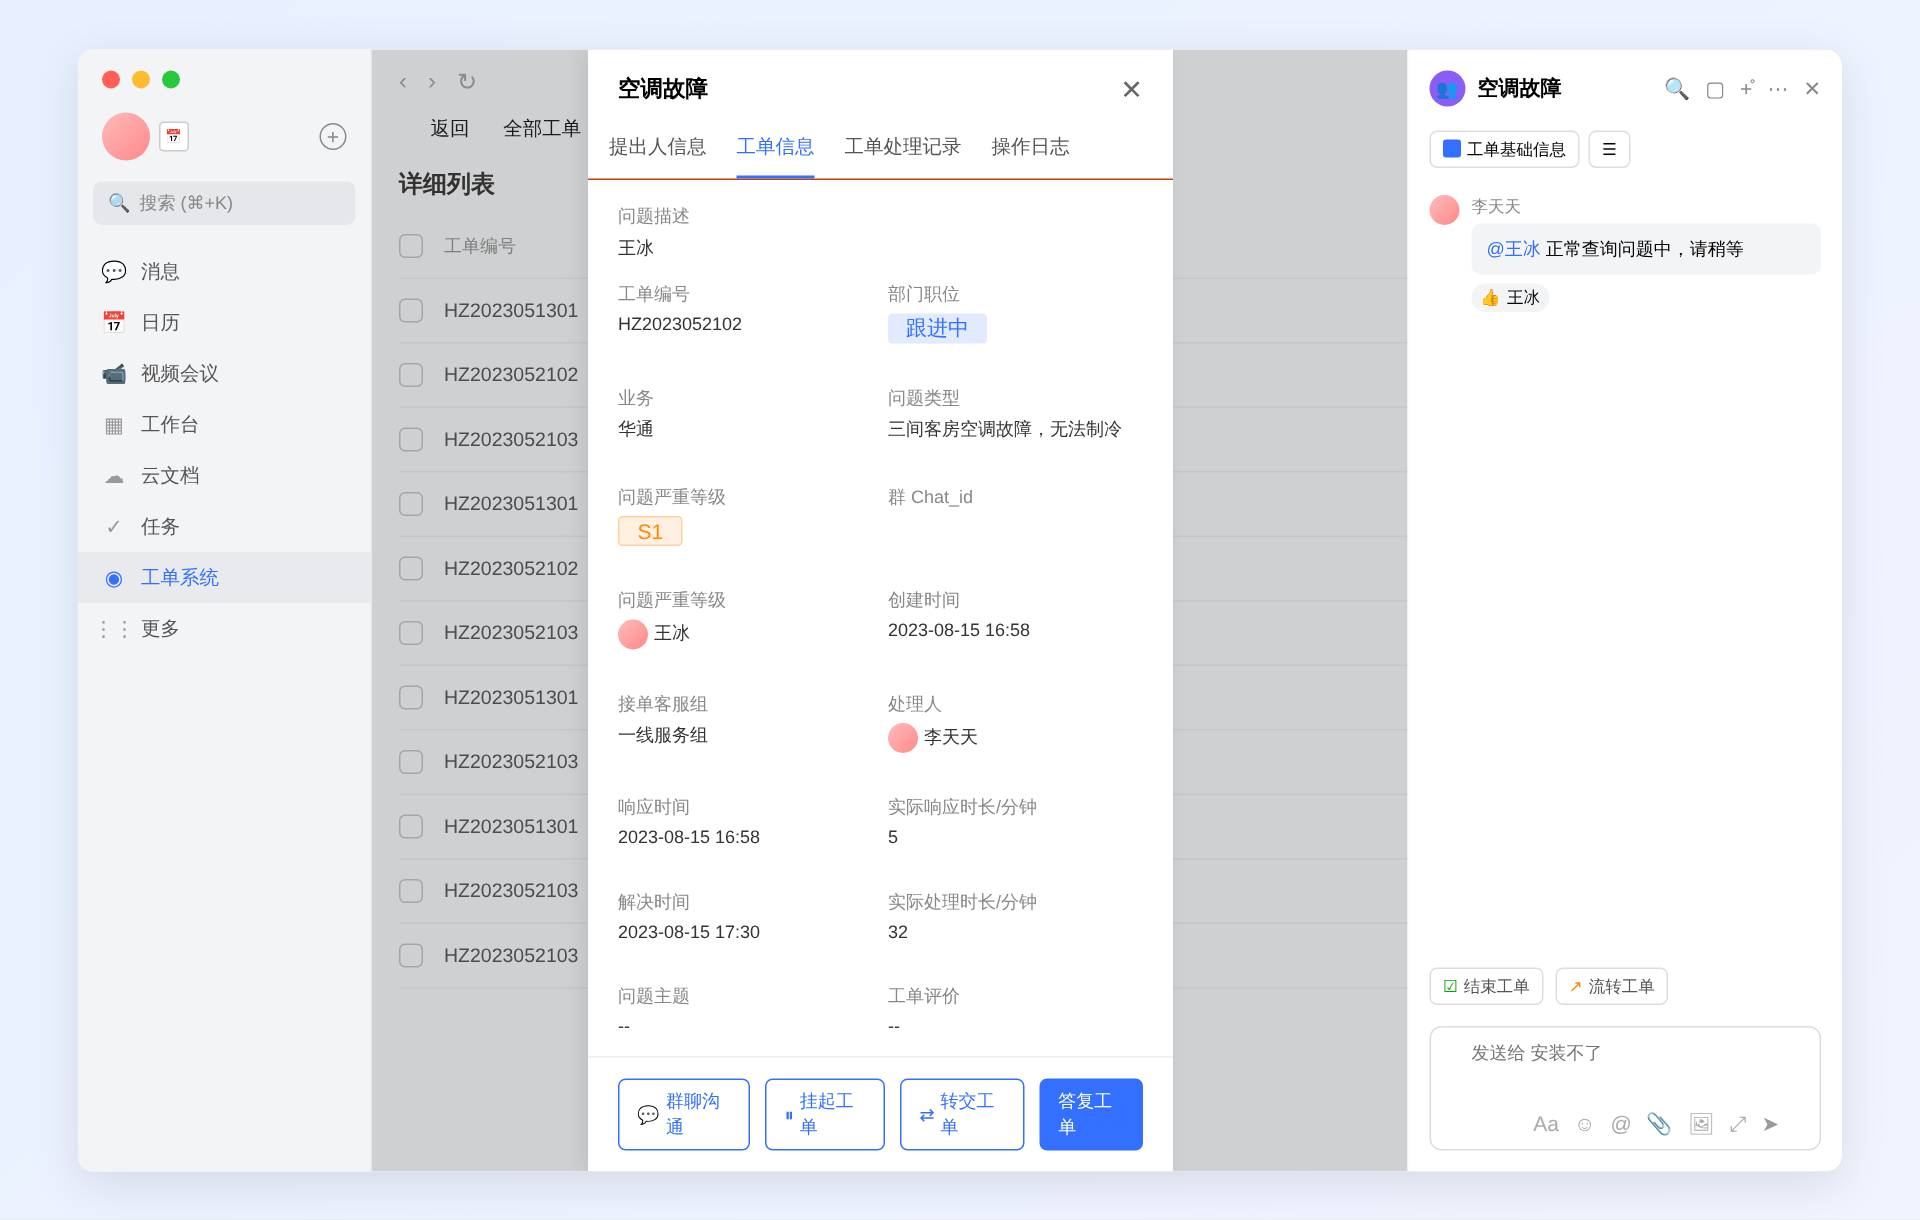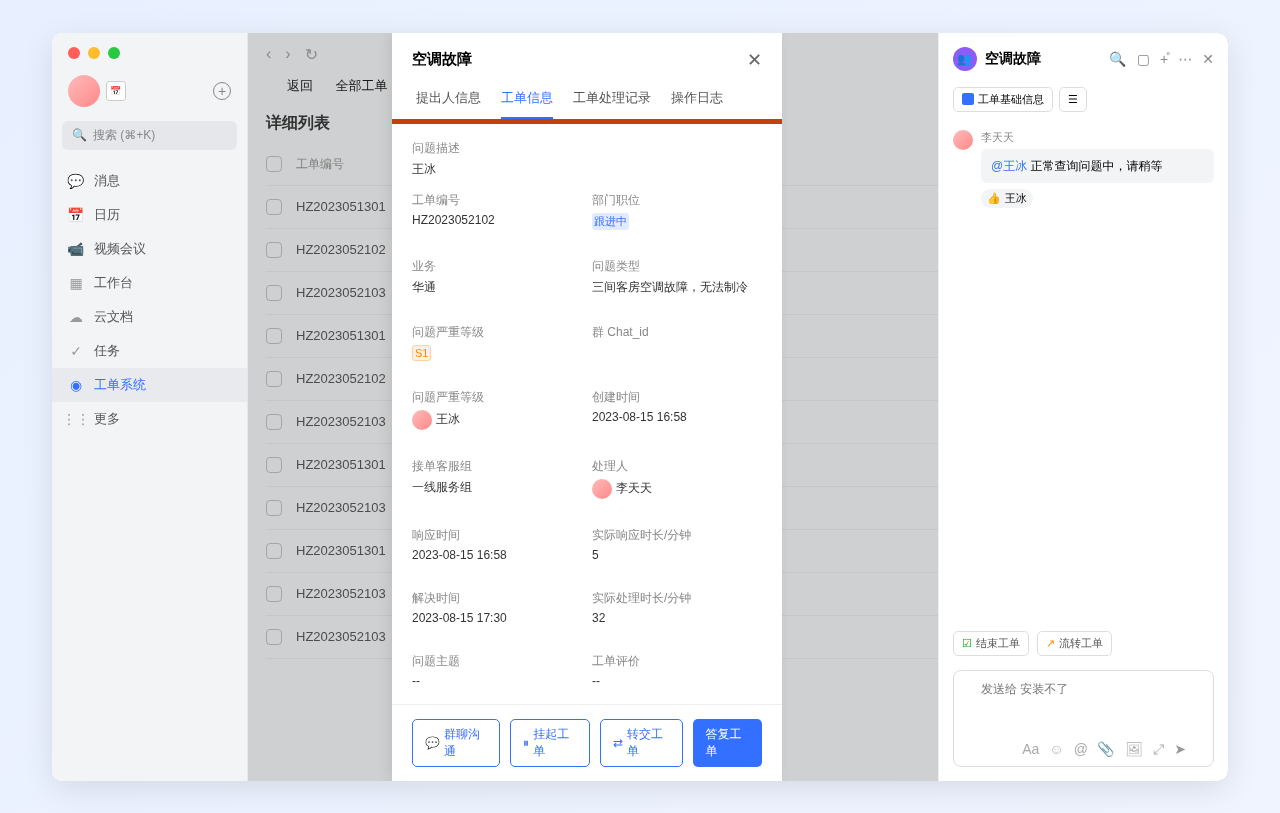--- a/index.html
+++ b/index.html
@@ -30,29 +30,29 @@
 .table{padding:0 18px}
 .row{display:flex;align-items:center;padding:12px 0;border-bottom:1px solid #e5e7eb;font-size:13px;color:#444}
 .row.head{color:#888;font-size:12px}
 .chk{width:30px}
 .chk-box{width:16px;height:16px;border:1.5px solid #bbb;border-radius:4px}
 .c1{width:140px}.c2{width:140px}.c3{width:80px}
 .panel{position:absolute;left:340px;top:0;width:390px;height:100%;background:#fff;border-radius:0;box-shadow:-4px 0 12px rgba(0,0,0,.08);display:flex;flex-direction:column;z-index:10}
 .panel-h{display:flex;justify-content:space-between;align-items:center;padding:16px 20px 10px}
 .panel-h h3{font-size:15px;font-weight:600}
 .close{font-size:18px;cursor:pointer;color:#666}
-.tabs{display:flex;gap:20px;padding:0 24px;border-bottom:5px solid #c2410c}
+.tabs{display:flex;gap:20px;padding:0 14px;border-bottom:1px solid #c2410c}
 .tab{padding:8px 0 10px;font-size:13px;color:#555;cursor:pointer;border-bottom:2px solid transparent}
 .tab.active{color:#3370ff;border-color:#3370ff;font-weight:500}
 .panel-body{padding:16px 20px;flex:1;overflow:auto;font-size:12px;color:#333}
 .field{margin-bottom:14px}
 .field .lbl{color:#888;margin-bottom:4px;font-size:12px}
 .field .val{color:#333}
 .grid2{display:grid;grid-template-columns:1fr 1fr;gap:14px 10px}
-.badge{display:inline-block;padding:1px 2px;border-radius:3px;font-size:11px}
+.badge{display:inline-block;padding:1px 12px;border-radius:3px;font-size:14px}
 .badge.blue{background:#e1eaff;color:#3370ff}
 .badge.orange{background:#fff0e1;color:#f80;border:1px solid #ffd0a0}
 .person{display:flex;align-items:center;gap:4px}
 .panel-foot{padding:14px 20px;border-top:1px solid #eee;display:flex;gap:10px;justify-content:flex-end}
 .btn{padding:6px 12px;border-radius:5px;font-size:12px;cursor:pointer;display:flex;align-items:center;gap:4px}
 .btn.outline{border:1px solid #3370ff;color:#3370ff;background:#fff}
 .btn.primary{background:#3370ff;color:#fff;border:none}
 .btn.pill{border:1px solid #ddd;background:#fff;color:#555;font-size:11px;padding:4px 8px}
 .chat{position:absolute;right:0;top:0;width:290px;height:100%;background:#fff;border-left:1px solid #eee;display:flex;flex-direction:column;z-index:10;border-radius:0 10px 10px 0}
 .chat-h{display:flex;align-items:center;justify-content:space-between;padding:14px 14px 10px}
@@ -66,21 +66,21 @@
 .chat-body{flex:1;padding:12px 14px;font-size:12px}
 .msg{display:flex;gap:8px;margin-bottom:10px}
 .msg-content{flex:1}
 .msg-name{color:#888;font-size:11px;margin-bottom:4px}
 .msg-bubble{background:#f3f4f6;padding:8px 10px;border-radius:6px;line-height:1.5}
 .mention{color:#3370ff}
 .react{margin-top:6px;display:inline-flex;align-items:center;gap:4px;padding:2px 6px;background:#f3f4f6;border-radius:10px;font-size:11px}
 .chat-foot-btns{padding:8px 14px;display:flex;gap:8px}
 .chat-input{margin:6px 14px 14px;border:1px solid #ddd;border-radius:8px;padding:8px 27px}
 .chat-input input{border:none;outline:none;width:100%;font-size:12px;color:#888}
-.chat-tools{display:flex;justify-content:flex-end;gap:10px;margin-top:44px;color:#aaa;font-size:14px}
+.chat-tools{display:flex;justify-content:flex-end;gap:10px;margin-top:30px;color:#aaa;font-size:14px}
 .chat-tools span{cursor:pointer}
 </style>
 </head>
 <body>
 
 <div class="app">
   <div class="sidebar">
     <div class="traffic">
       <div class="dot r"></div>
       <div class="dot y"></div>

